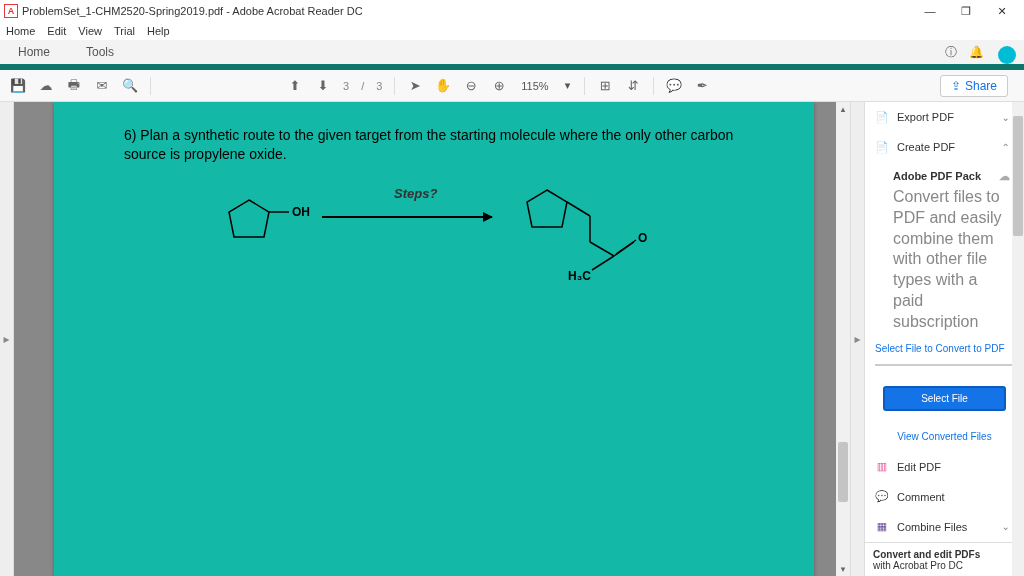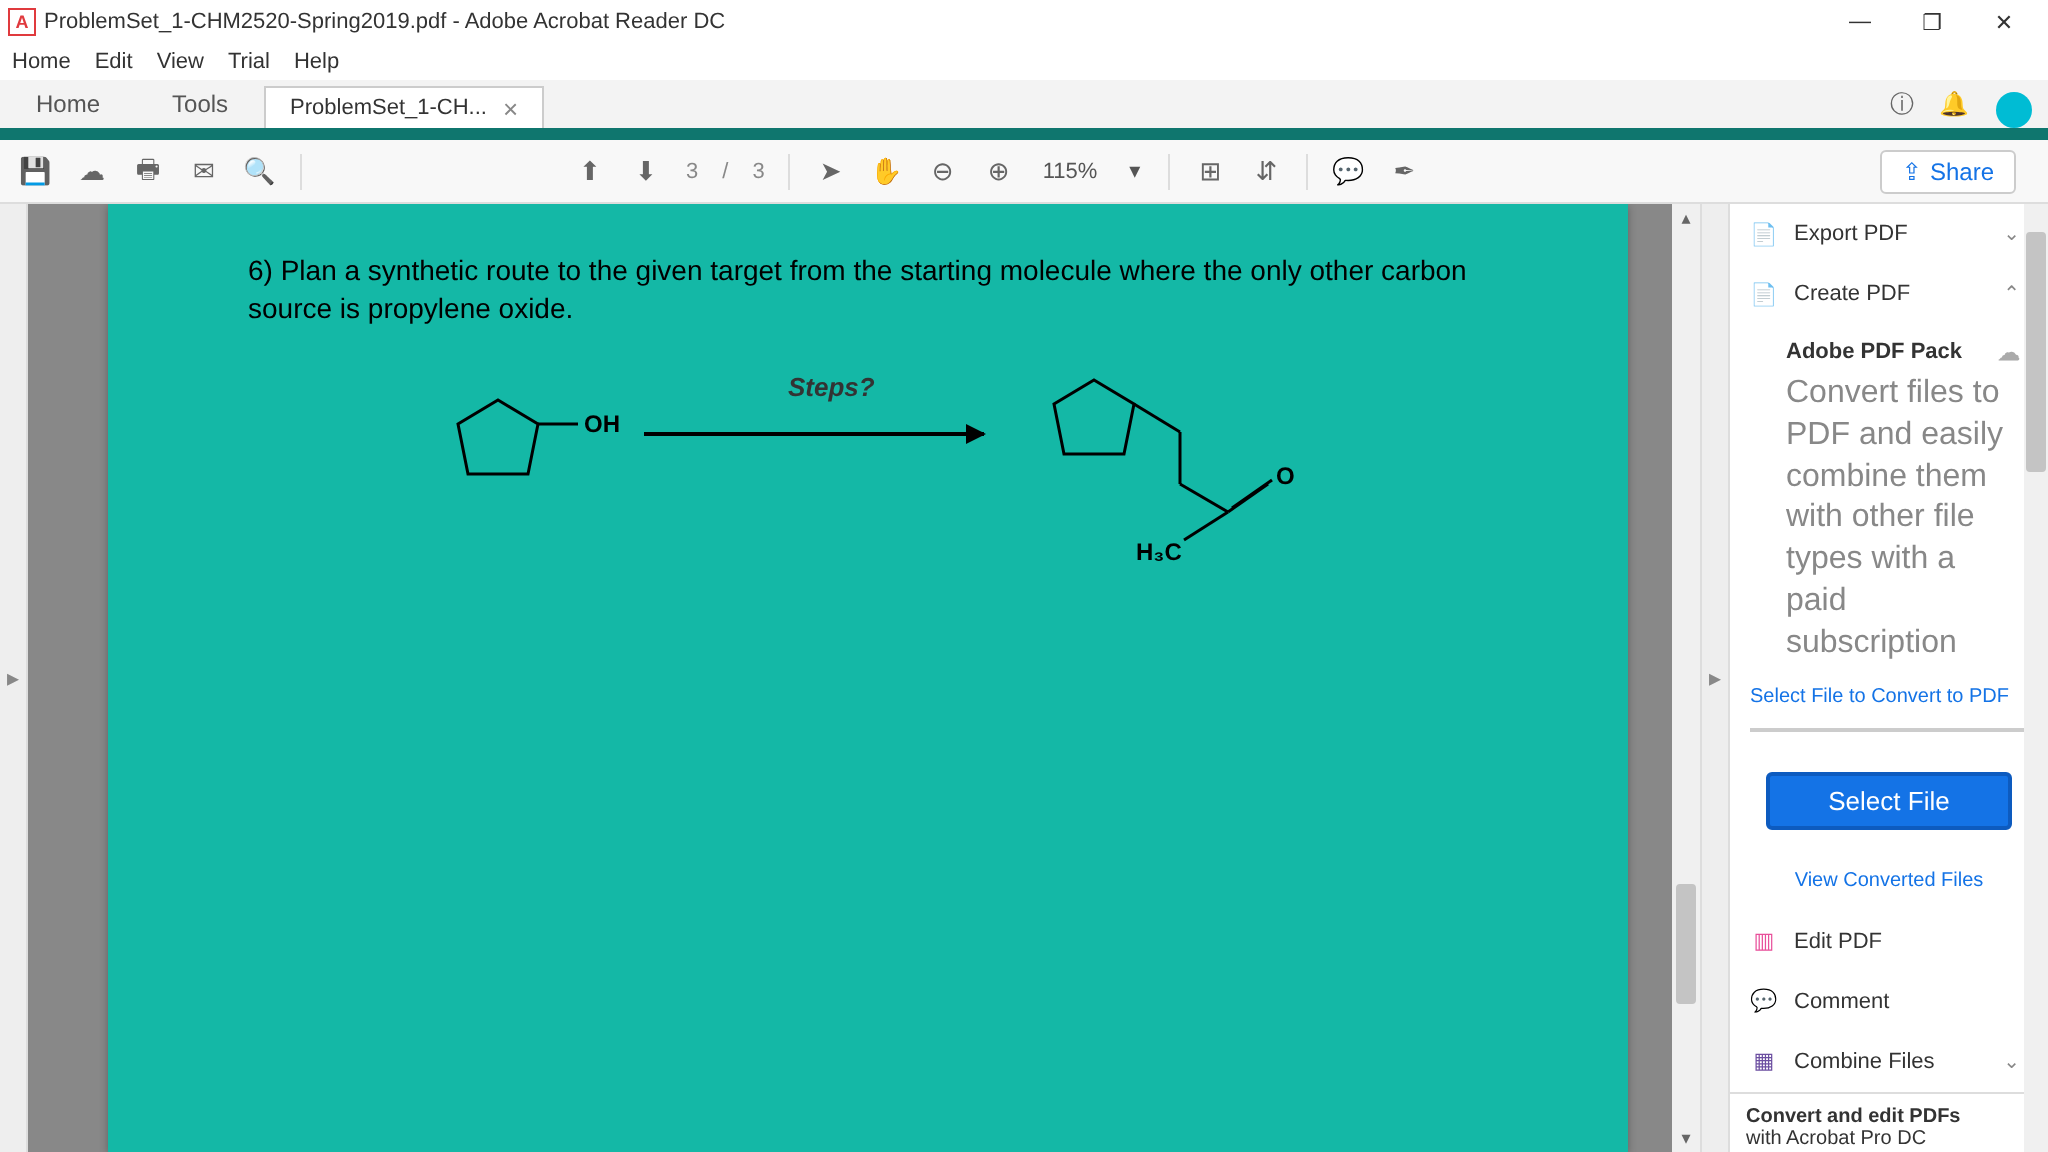--- a/index.html
+++ b/index.html
@@ -43,21 +43,21 @@
   .rpanel .scroll2 { position: absolute; right: 0; top: 0; width: 12px; height: 100%; background: #f0f0f0; }
   .rpanel .scroll2 .th { position: absolute; left: 1px; width: 10px; top: 14px; height: 120px; background: #c4c4c4; border-radius: 2px; }
   .rpanel .item { padding: 8px 14px 8px 10px; display: flex; align-items: center; gap: 8px; cursor: pointer; color: #333; }
   .rpanel .item .chev { margin-left: auto; color: #888; font-size: 10px; }
   .rpanel .divider { height: 1px; background: #eee; margin: 0 8px; }
   .rpanel .section { padding: 8px 14px 4px 28px; }
   .rpanel .section .head { font-weight: bold; color: #333; margin-bottom: 4px; display: flex; justify-content: space-between; }
   .rpanel .section .desc { color: #888; font-size: 16px; line-height: 1.3; }
   .rpanel .link { color: #1473e6; font-size: 10px; padding: 6px 10px; cursor: pointer; }
   .rpanel .fileinput { margin: 4px 10px; height: 20px; border: 1px solid #ccc; background: #fff; }
-  .rpanel .selectbtn { margin: 16px 18px; background: #1473e6; color: #fff; text-align: center; padding: 5px 0; border-radius: 3px; font-size: 13px; cursor: pointer; border:2px solid #0d5bbf; }
+  .rpanel .selectbtn { margin: 16px 18px; background: #1473e6; color: #fff; text-align: center; padding: 5px 0; border-radius: 3px; font-size: 10px; cursor: pointer; border:2px solid #0d5bbf; }
   .rpanel .centerlink { text-align: center; color: #1473e6; font-size: 10px; padding: 4px 0 10px; cursor: pointer; }
   .rpanel .footer { margin-top: auto; border-top: 1px solid #ddd; padding: 6px 8px 4px; }
   .rpanel .footer .t1 { font-weight: bold; font-size: 10px; }
   .rpanel .footer .t2 { font-size: 10px; }
   .rpanel .footer .trial { color: #1473e6; font-size: 10px; margin-top: 16px; cursor: pointer; }
   .ic { width: 14px; height: 14px; display: inline-flex; align-items: center; justify-content: center; }
   svg { display: block; }
 </style>
 </head>
 <body>
@@ -74,24 +74,20 @@
   <span>Home</span>
   <span>Edit</span>
   <span>View</span>
   <span>Trial</span>
   <span>Help</span>
 </div>
 
 <div class="tabs">
   <div class="hometab">Home</div>
   <div class="toolstab">Tools</div>
-  <div class="doctab">
-    <span>ProblemSet_1-CH...</span>
-    <span class="x">×</span>
-  </div>
   <div class="spacer"></div>
   <div class="righticon">ⓘ</div>
   <div class="righticon">🔔</div>
   <div class="avatar"></div>
 </div>
 
 <div class="toolbar">
   <div class="tb-btn">💾</div>
   <div class="tb-btn">☁</div>
   <div class="tb-btn">🖶</div>

